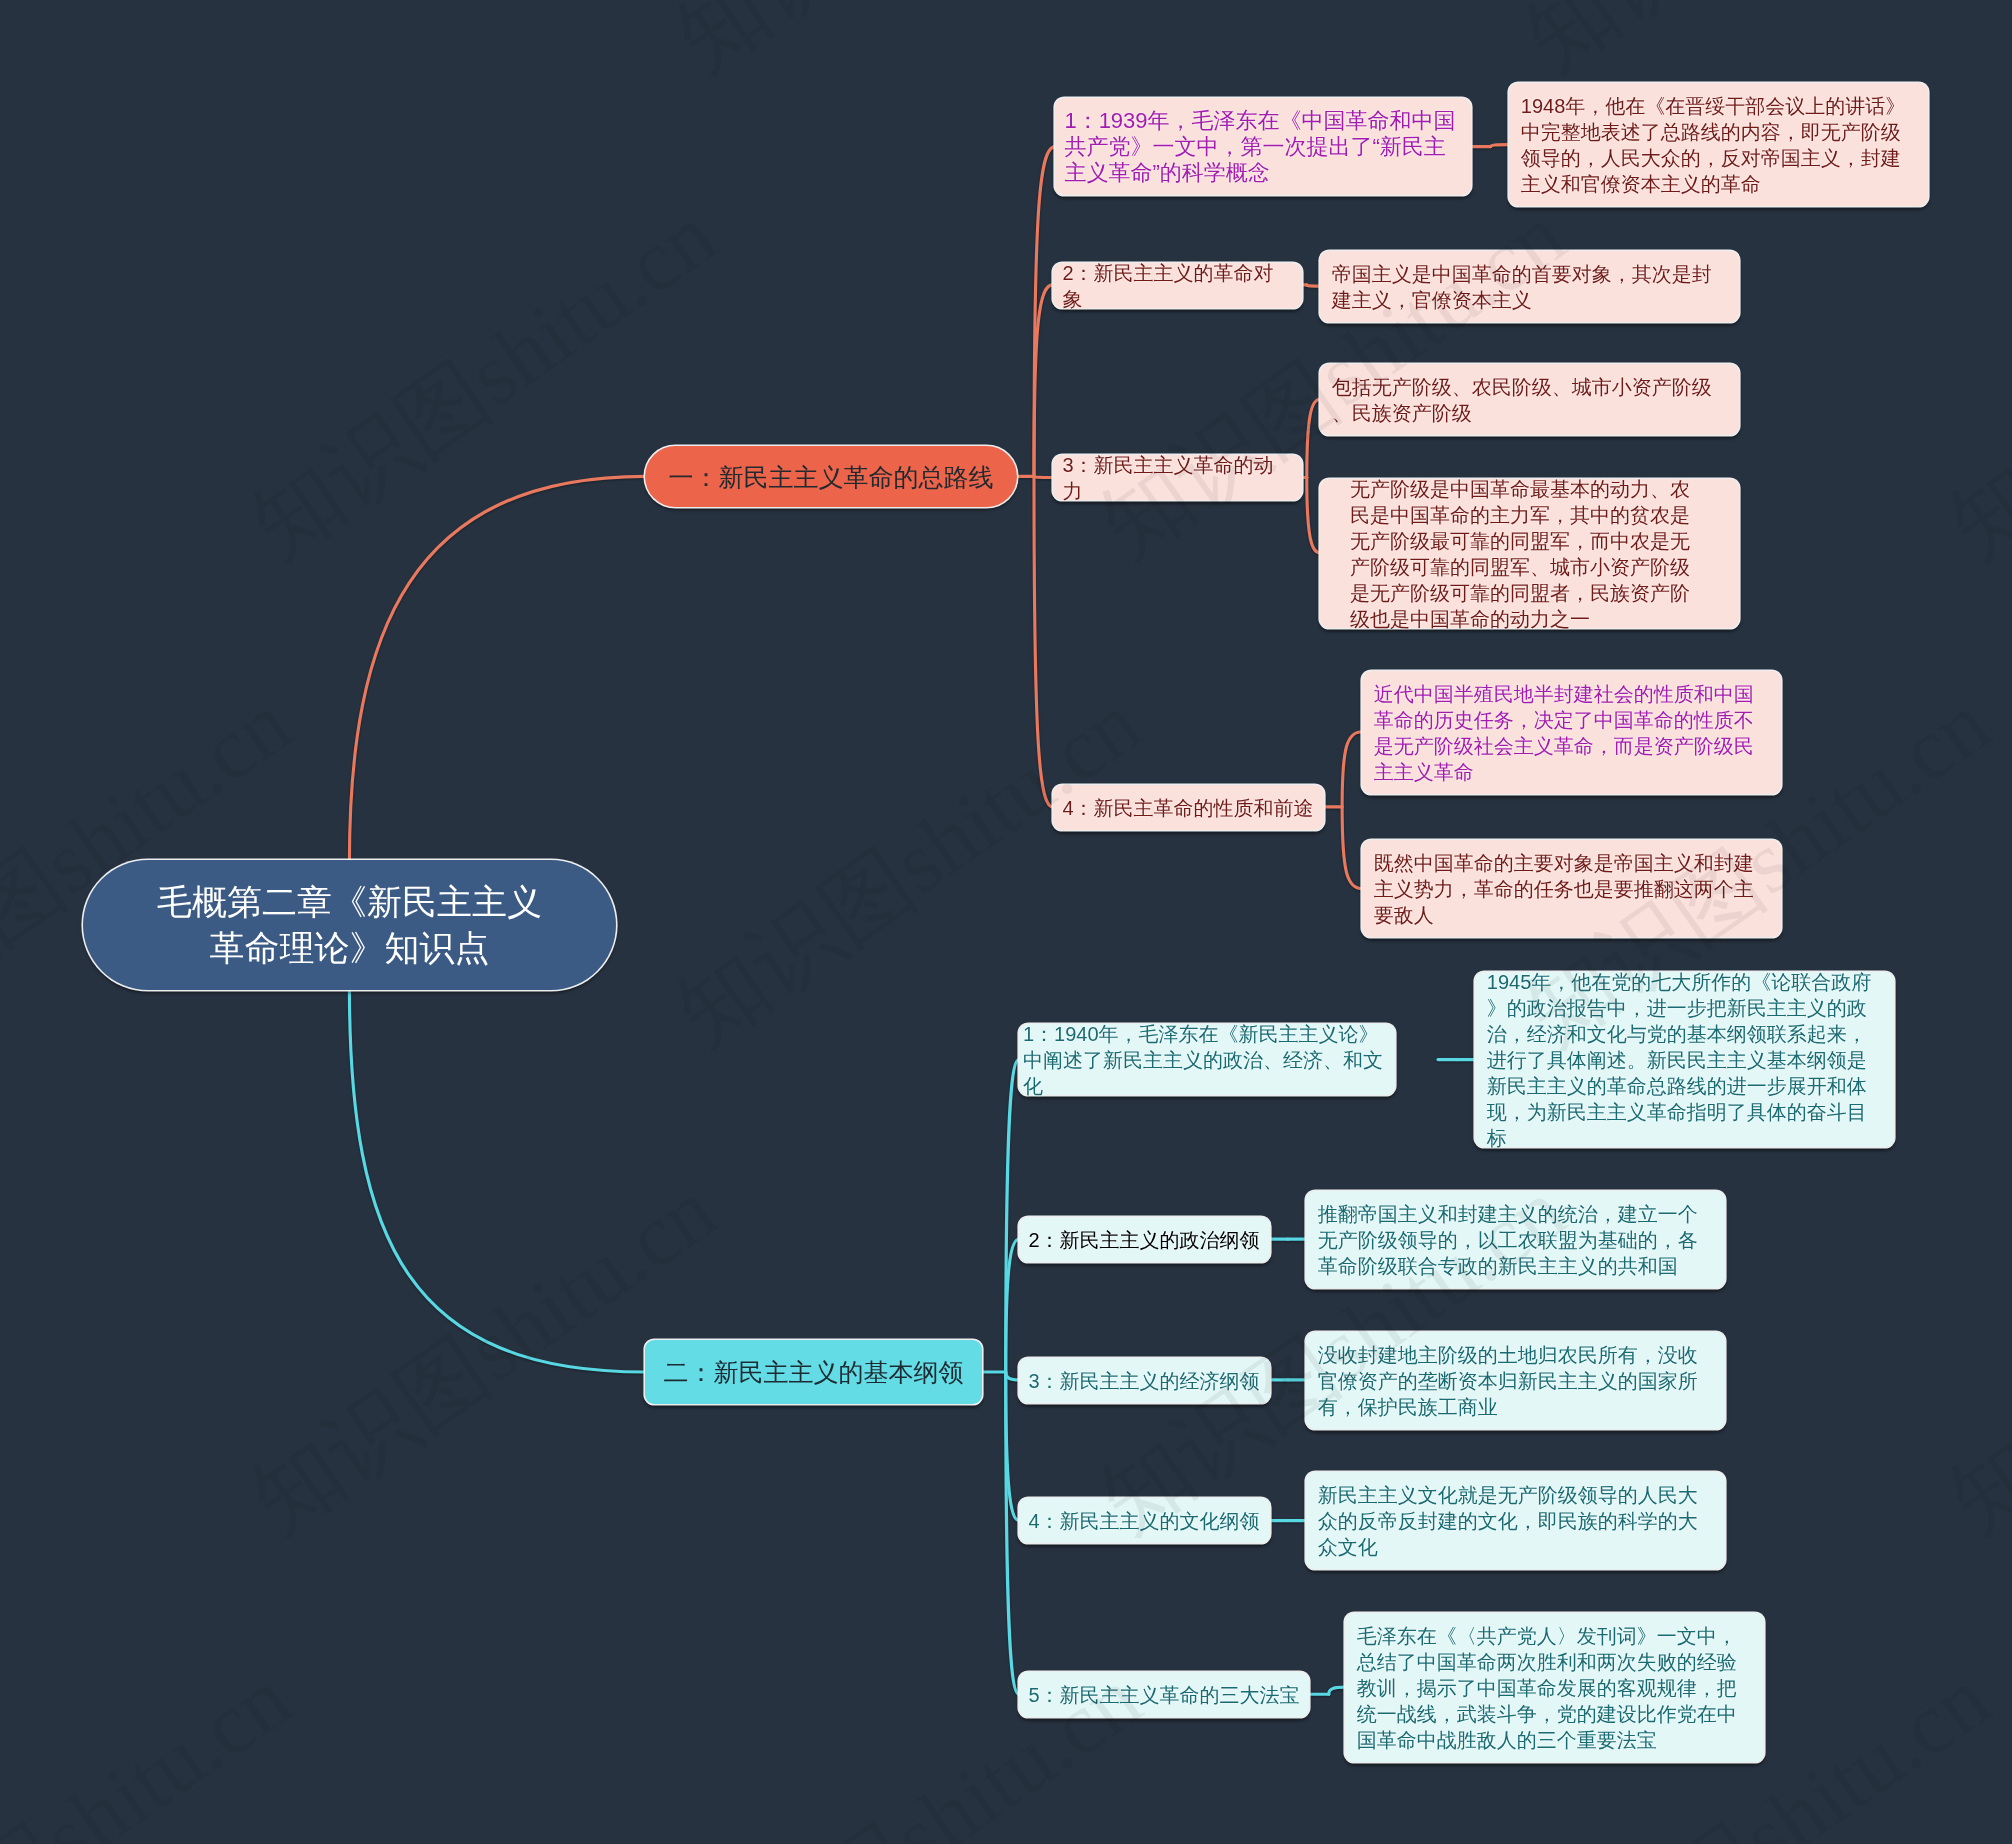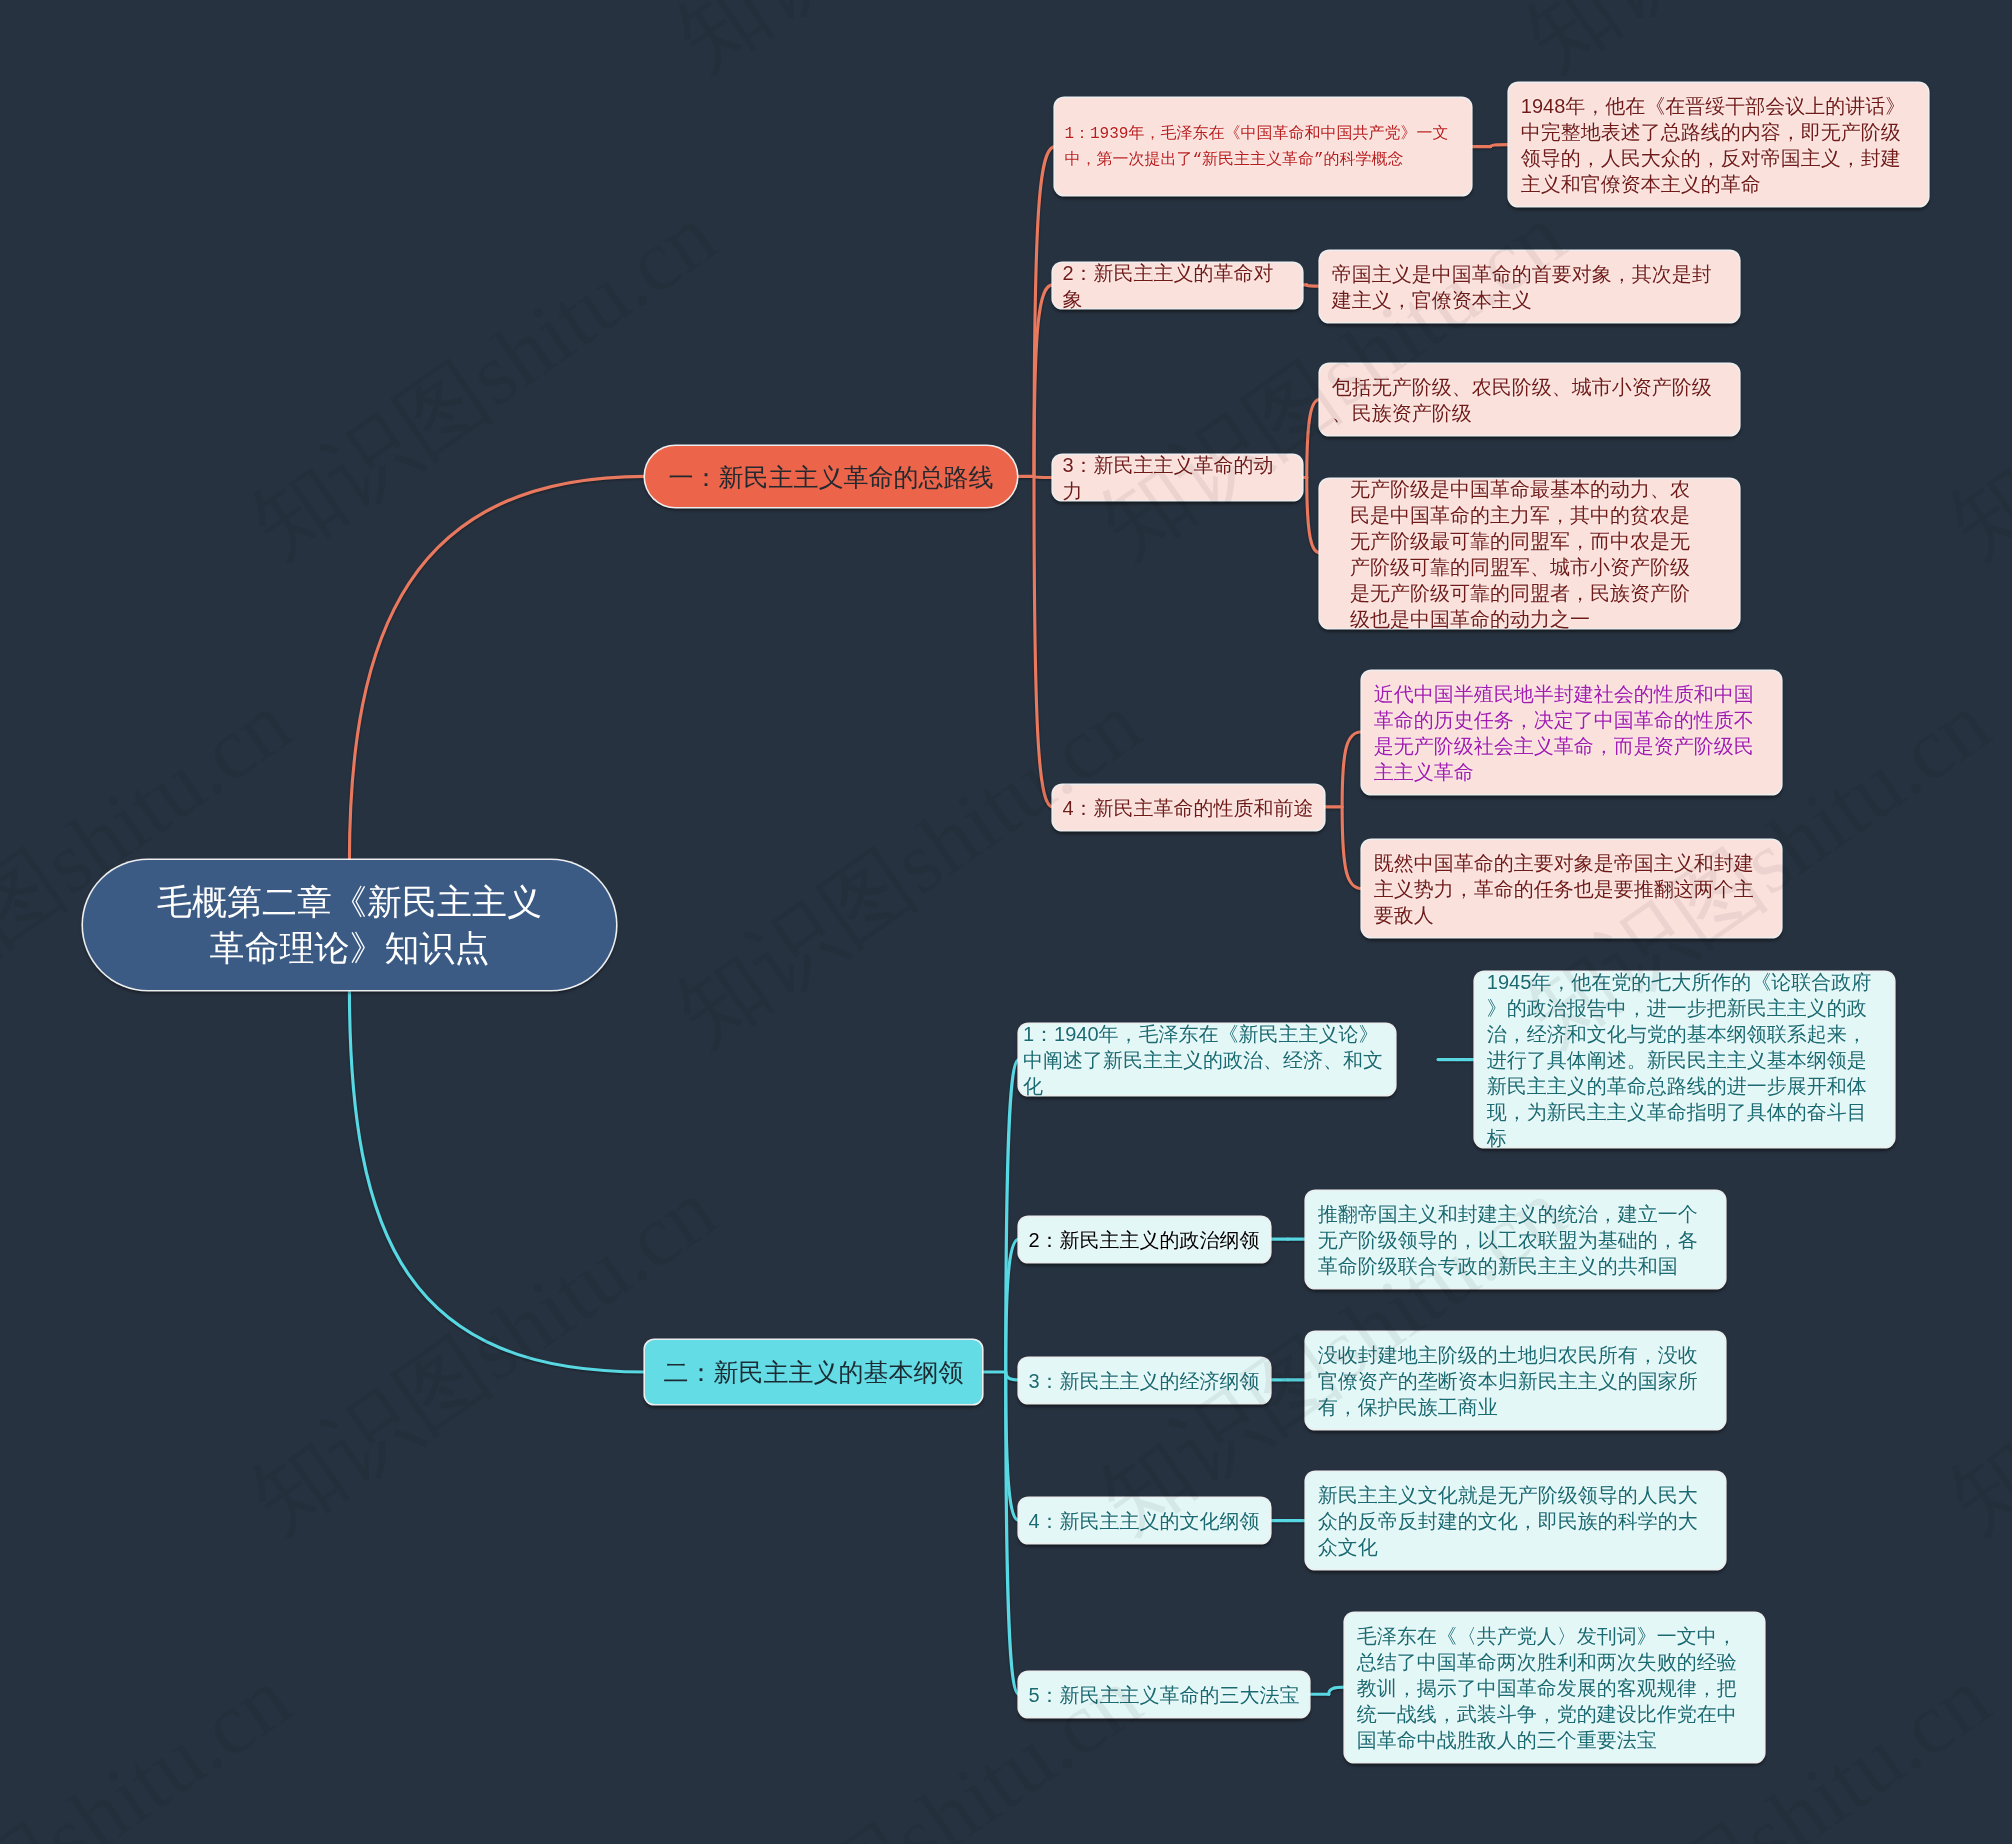--- a/index.html
+++ b/index.html
@@ -84,21 +84,21 @@
     <path d="M 444 1255 C 444 1579, 520 1745.5, 820 1745.5" stroke="#58d8e3" stroke-width="4" stroke-linecap="round" fill="none"></path>
   </svg>
 <div id="stage">
     <div class="node root" style="left: 83px; top: 860px; width: 533px; height: 130px; background: rgb(59, 91, 133); color: rgb(255, 255, 255); font-size: 35px; line-height: 46px; border-radius: 65px; padding: 0px 31px; box-shadow: rgba(255, 255, 255, 0.92) 0px 0px 0px 1.6px, rgba(0, 0, 0, 0.45) 0px 2.4px 3.1px 0.8px; text-shadow: none; justify-content: center;">
       <span>毛概第二章《新民主主义
 革命理论》知识点</span>
     </div>
     <div class="node root" style="left: 645px; top: 446px; width: 372px; height: 61px; background: rgb(236, 101, 75); color: rgb(36, 41, 47); font-size: 25px; line-height: 32px; border-radius: 31px; padding: 0px 22px; box-shadow: rgba(255, 255, 255, 0.92) 0px 0px 0px 1.6px, rgba(0, 0, 0, 0.45) 0px 2.4px 3.1px 0.8px; text-shadow: none; justify-content: center;">
       <span>一：新民主主义革命的总路线</span>
     </div>
-    <div class="node" style="left: 1055px; top: 98px; width: 416px; height: 97px; background: rgb(251, 225, 220); color: #b91c1c; font-size: 16px; line-height: 26px; border-radius: 9.4px; padding: 0px 9.4px; box-shadow: rgba(255, 255, 255, 0.92) 0px 0px 0px 1.6px, rgba(0, 0, 0, 0.45) 0px 2.4px 3.1px 0.8px; text-shadow: rgb(255, 250, 248) 0px 0px 2px; font-family: Liberation Mono, monospace;">
+    <div class="node" style="left: 1055px; top: 98px; width: 416px; height: 97px; background: rgb(251, 225, 220); color: #a21caf; font-size: 22px; line-height: 26px; border-radius: 9.4px; padding: 0px 9.4px; box-shadow: rgba(255, 255, 255, 0.92) 0px 0px 0px 1.6px, rgba(0, 0, 0, 0.45) 0px 2.4px 3.1px 0.8px; text-shadow: rgb(255, 250, 248) 0px 0px 2px;">
       <span>1：1939年，毛泽东在《中国革命和中国共产党》一文中，第一次提出了“新民主主义革命”的科学概念</span>
     </div>
     <div class="node" style="left: 1509px; top: 83px; width: 419px; height: 123px; background: rgb(251, 225, 220); color: rgb(112, 26, 24); font-size: 20px; line-height: 26px; border-radius: 9.4px; padding: 0px 11.8px; box-shadow: rgba(255, 255, 255, 0.92) 0px 0px 0px 1.6px, rgba(0, 0, 0, 0.45) 0px 2.4px 3.1px 0.8px; text-shadow: rgb(255, 250, 248) 0px 0px 2px;">
       <span>1948年，他在《在晋绥干部会议上的讲话》中完整地表述了总路线的内容，即无产阶级领导的，人民大众的，反对帝国主义，封建主义和官僚资本主义的革命</span>
     </div>
     <div class="node" style="left: 1053px; top: 263px; width: 249px; height: 45px; background: rgb(251, 225, 220); color: rgb(112, 26, 24); font-size: 20px; line-height: 26px; border-radius: 9.4px; padding: 0px 9.4px; box-shadow: rgba(255, 255, 255, 0.92) 0px 0px 0px 1.6px, rgba(0, 0, 0, 0.45) 0px 2.4px 3.1px 0.8px; text-shadow: rgb(255, 250, 248) 0px 0px 2px;">
       <span>2：新民主主义的革命对象</span>
     </div>
     <div class="node" style="left: 1320px; top: 251px; width: 419px; height: 71px; background: rgb(251, 225, 220); color: rgb(112, 26, 24); font-size: 20px; line-height: 26px; border-radius: 9.4px; padding: 0px 11.8px; box-shadow: rgba(255, 255, 255, 0.92) 0px 0px 0px 1.6px, rgba(0, 0, 0, 0.45) 0px 2.4px 3.1px 0.8px; text-shadow: rgb(255, 250, 248) 0px 0px 2px;">
       <span>帝国主义是中国革命的首要对象，其次是封建主义，官僚资本主义</span>

